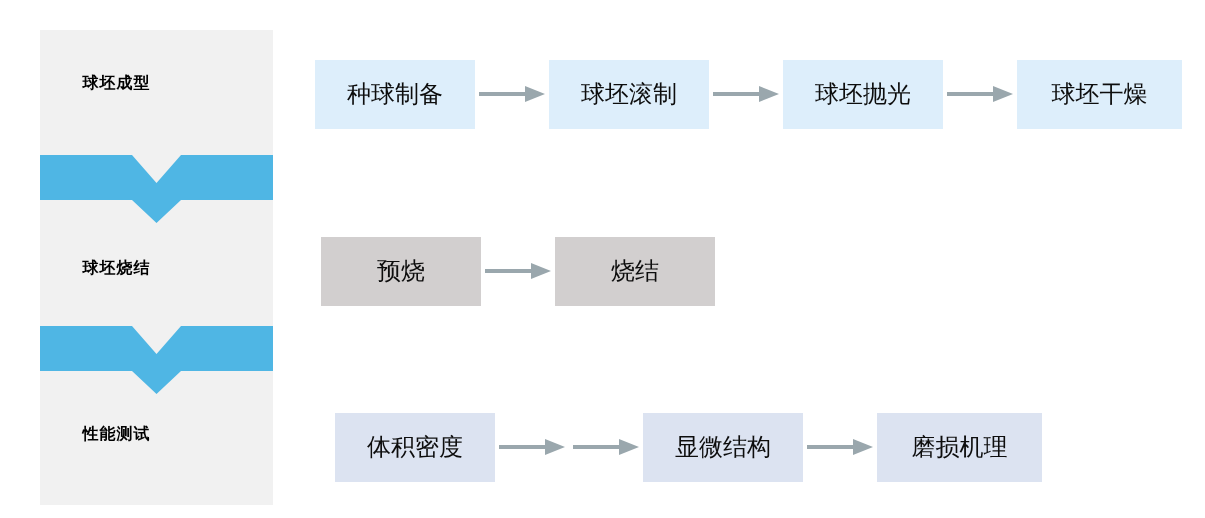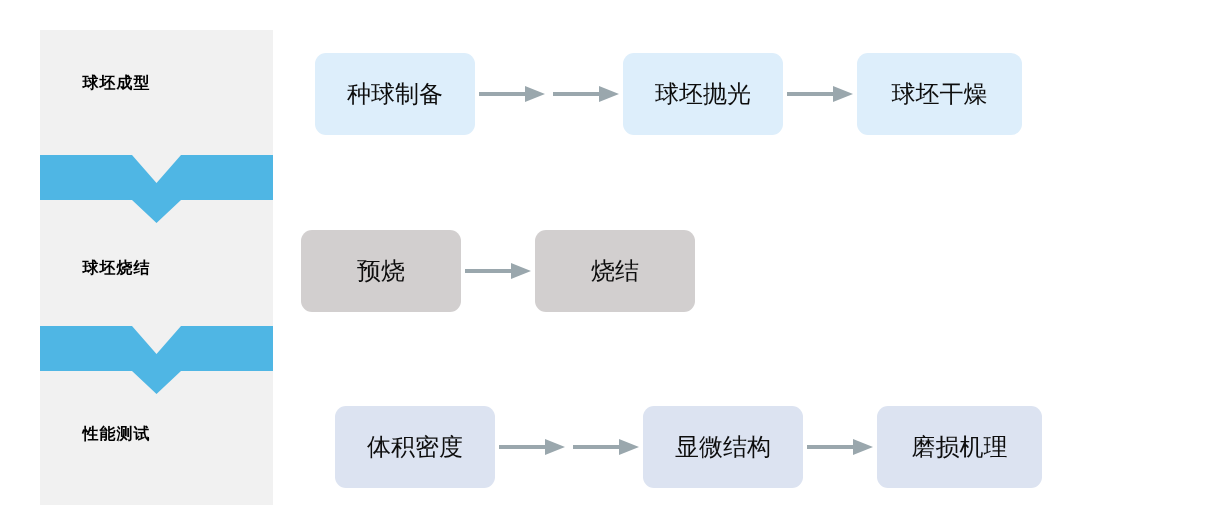--- a/index.html
+++ b/index.html
@@ -58,33 +58,32 @@
   .chevron.c1 { top: 155px; }
   .chevron.c2 { top: 326px; }
 
   
   .flow-row {
     position: absolute;
     display: flex;
     align-items: center;
   }
   .flow-row.r1 { left: 315px; top: 53px;  height: 82px; }
-  .flow-row.r2 { left: 301px; top: 230px; height: 82px; justify-content: center; }
+  .flow-row.r2 { left: 321px; top: 230px; height: 82px; justify-content: center; }
   .flow-row.r3 { left: 315px; top: 406px; height: 82px; padding-left: 20px; }
 
   .node {
-    height: 82px;
+    height: 69px;
     display: flex;
     align-items: center;
     justify-content: center;
     font-size: 24px;
     color: #0d0d0d;
     white-space: nowrap;
     box-sizing: border-box;
-    border-radius: 11px;
   }
   .node.w-normal { width: 160px; }
   .node.w-wide   { width: 165px; }
 
   .node.type-forming { background: #ddeefb; }
   .node.type-sinter  { background: #d2cfcf; }
   .node.type-testing { background: #dce3f1; }
 
   
   .connector {
@@ -126,20 +125,21 @@
 
     <div class="node type-forming w-normal">种球制备</div>
 
     <div class="connector">
       <svg width="74" height="22" viewBox="0 0 74 22" xmlns="http://www.w3.org/2000/svg">
         <line x1="4" y1="11" x2="52" y2="11" stroke="#9aa7ad" stroke-width="4"></line>
         <polygon points="50,3 70,11 50,19" fill="#9aa7ad"></polygon>
       </svg>
     </div>
 
+    <div class="node type-forming w-normal">球坯滚制</div>
 
     <div class="connector">
       <svg width="74" height="22" viewBox="0 0 74 22" xmlns="http://www.w3.org/2000/svg">
         <line x1="4" y1="11" x2="52" y2="11" stroke="#9aa7ad" stroke-width="4"></line>
         <polygon points="50,3 70,11 50,19" fill="#9aa7ad"></polygon>
       </svg>
     </div>
 
     <div class="node type-forming w-normal">球坯抛光</div>
 

